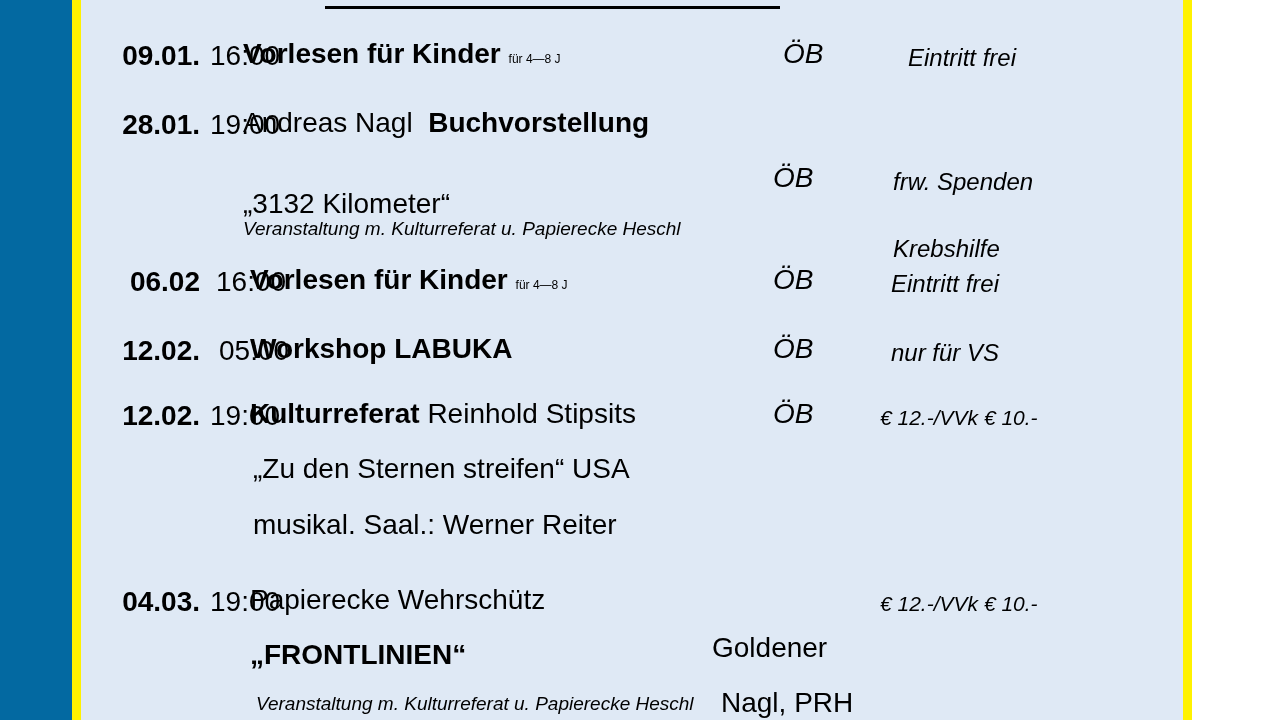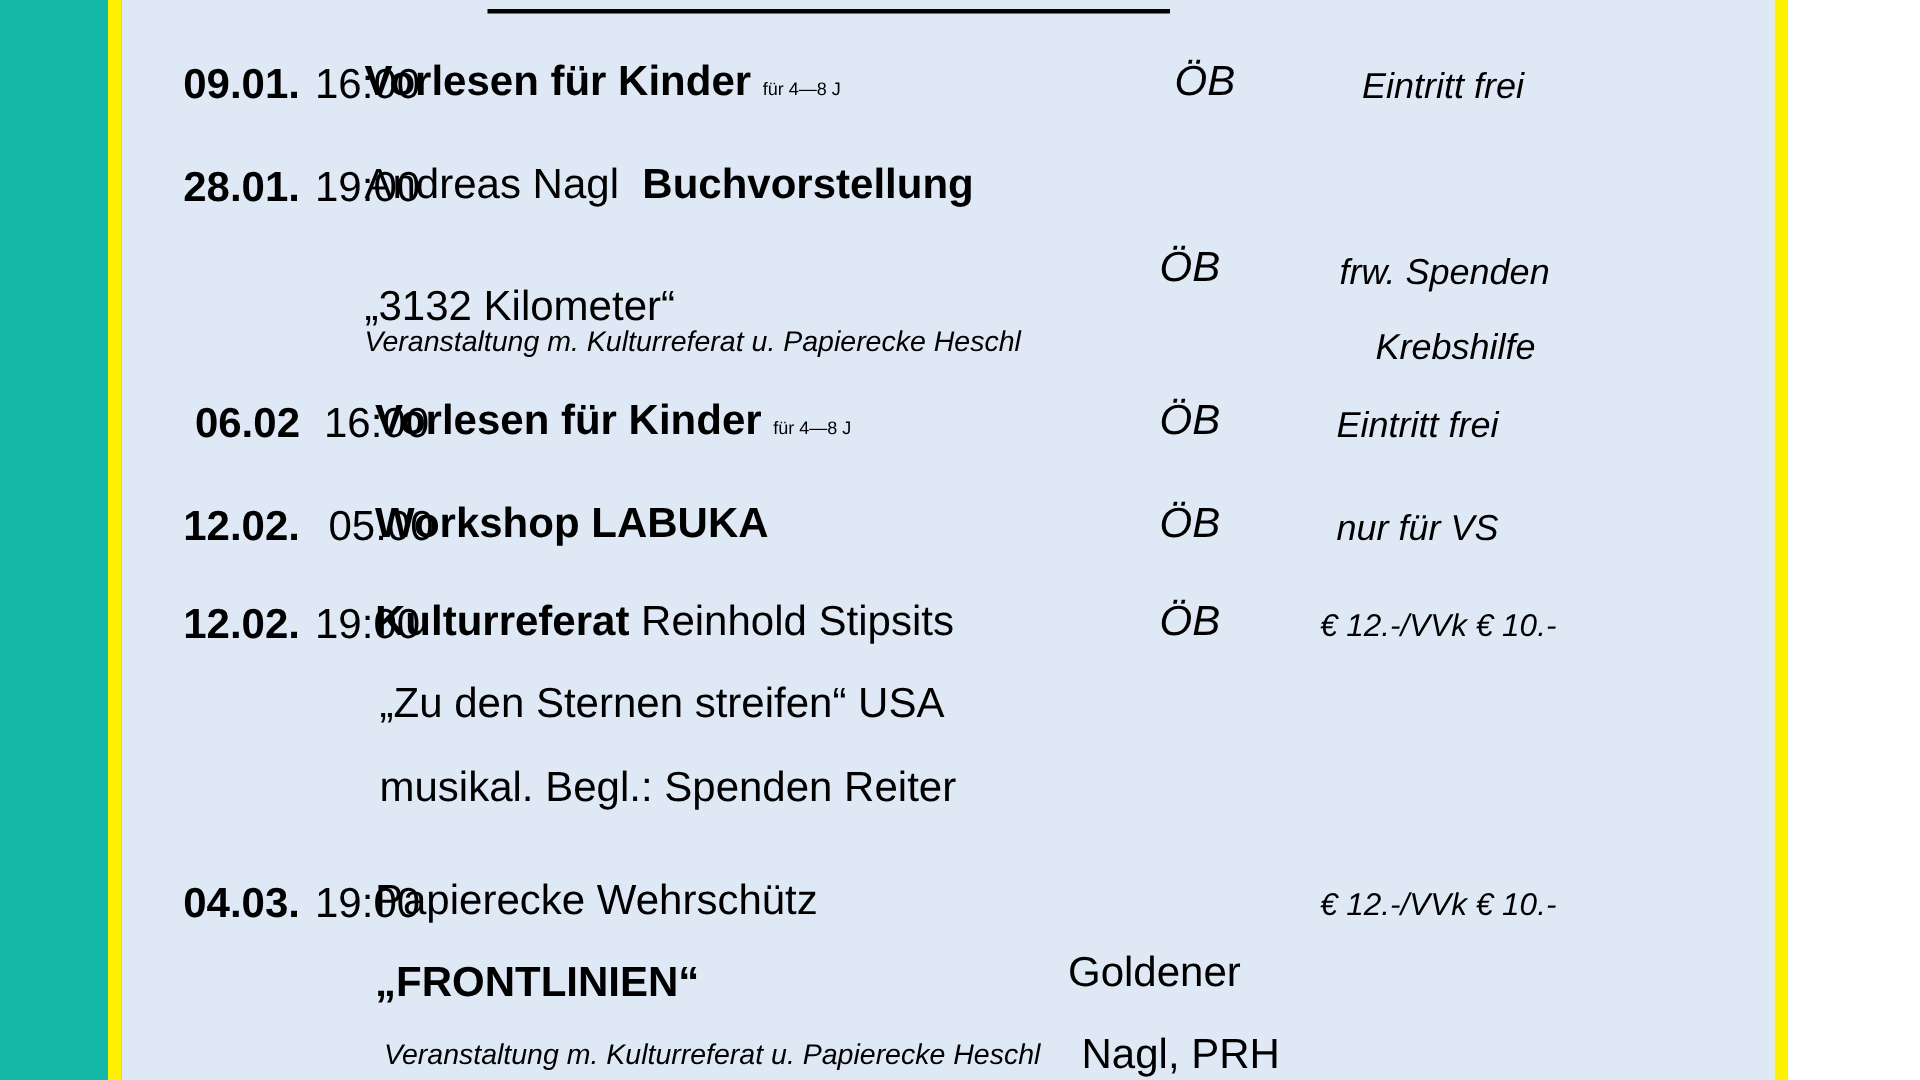--- a/index.html
+++ b/index.html
@@ -10,21 +10,21 @@
   body {
     width: 1280px;
     height: 720px;
     overflow: hidden;
     font-family: "Liberation Sans", sans-serif;
   }
   .page {
     position: relative;
     width: 1125px;
     height: 720px;
-    background: #14b8a6;
+    background: #0369a1;
   }
   
   .bar-left {
     position: absolute;
     left: 72px;
     top: 0;
     width: 9px;
     height: 720px;
     background: #fff200;
   }
@@ -149,21 +149,21 @@
     <div class="row" style="top:105px;">
       <div class="cell date" style="left:60px; top:4px; width:140px;">28.01.</div>
       <div class="cell time" style="left:210px; top:4px;">19:00</div>
       <div class="cell title" style="left:243px; top:2px;">
         <span>Andreas Nagl</span>
         &nbsp;<b>Buchvorstellung</b>
       </div>
       <div class="cell cont" style="left:243px; top:57px;margin-top:26px;">„3132 Kilometer“</div>
       <div class="cell venue" style="left:773px; top:57px;">ÖB</div>
       <div class="cell price" style="left:893px; top:63px;">frw. Spenden</div>
-      <div class="cell price" style="left:893px; top:113px;margin-left:24px;">Krebshilfe</div>
+      <div class="cell price" style="left:893px; top:130px;">Krebshilfe</div>
       <div class="cell note" style="left:243px; top:113px;">Veranstaltung m. Kulturreferat  u. Papierecke Heschl</div>
     </div>
 
     <div class="row" style="top:262px;">
       <div class="cell date" style="left:60px; top:4px; width:140px;">06.02</div>
       <div class="cell time" style="left:216px; top:4px;">16:00</div>
       <div class="cell title" style="left:250px; top:2px;">
         <b>Vorlesen für Kinder</b>
         <span class="small-suffix">für 4—8 J</span>
       </div>
@@ -182,21 +182,21 @@
     </div>
 
     <div class="row" style="top:396px;">
       <div class="cell date" style="left:60px; top:4px; width:140px;">12.02.</div>
       <div class="cell time" style="left:210px; top:4px;">19:00</div>
       <div class="cell title" style="left:250px; top:2px;">
         <b>Kulturreferat</b>
         <span>Reinhold Stipsits</span>
       </div>
       <div class="cell cont" style="left:253px; top:57px;">„Zu den Sternen streifen“  USA</div>
-      <div class="cell cont" style="left:253px; top:113px;">musikal. Begl.: Spenden Reiter</div>
+      <div class="cell cont" style="left:253px; top:113px;">musikal. Saal.: Werner Reiter</div>
       <div class="cell venue" style="left:773px; top:2px;">ÖB</div>
       <div class="cell price-small" style="left:880px; top:10px;">€ 12.-/VVk € 10.-</div>
     </div>
 
     <div class="row" style="top:582px;">
       <div class="cell date" style="left:60px; top:4px; width:140px;">04.03.</div>
       <div class="cell time" style="left:210px; top:4px;">19:00</div>
       <div class="cell title" style="left:250px; top:2px;">
         <span>Papierecke Wehrschütz</span>
       </div>

